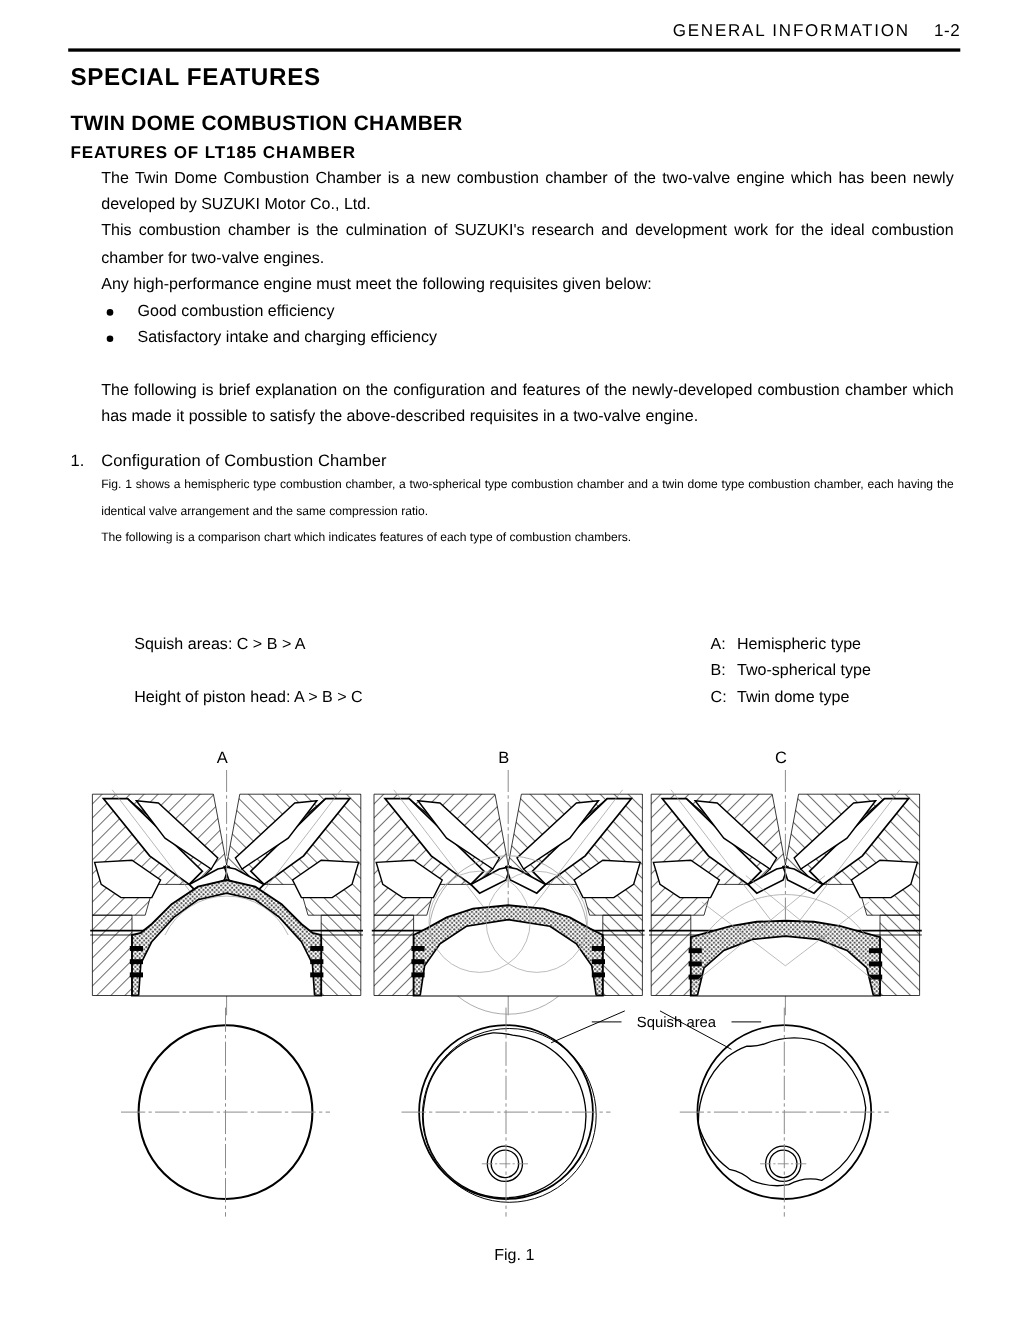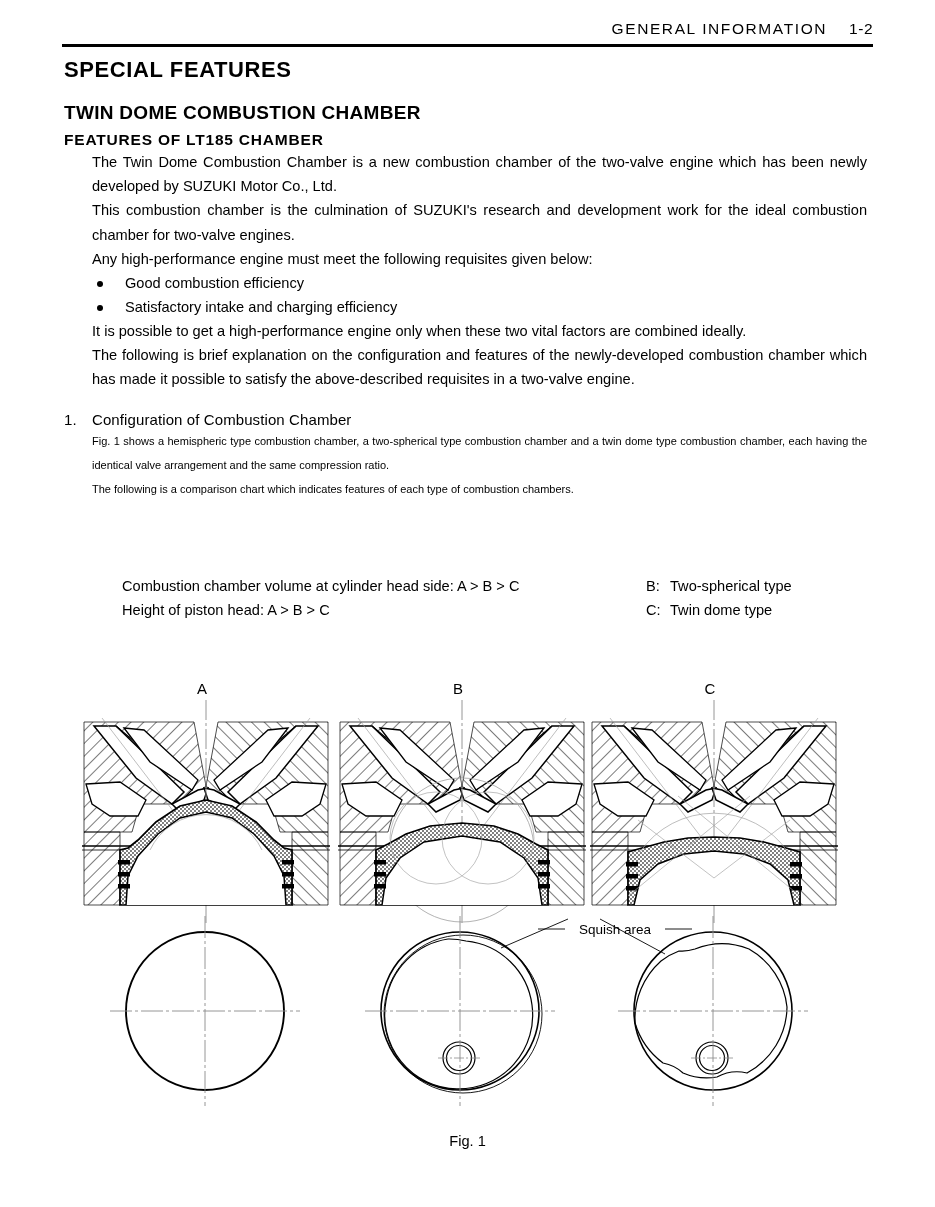--- a/index.html
+++ b/index.html
@@ -174,38 +174,40 @@
 <div class="h3">FEATURES OF LT185 CHAMBER</div>
 
 <div class="body-block blk-1">
   <p class="para">The Twin Dome Combustion Chamber is a new combustion chamber of the two-valve engine which has been newly developed by SUZUKI Motor Co., Ltd.</p>
   <p class="para">This combustion chamber is the culmination of SUZUKI's research and development work for the ideal combustion chamber for two-valve engines.</p>
   <p class="para">Any high-performance engine must meet the following requisites given below:</p>
   <ul class="bullet-list">
     <li>Good combustion efficiency</li>
     <li>Satisfactory intake and charging efficiency</li>
   </ul>
-  <p class="para">It is possible to get a high-performance engine only when these two vital factors are combined ideally.</p>
 </div>
 
 <div class="body-block blk-2">
   <p class="para">The following is brief explanation on the configuration and features of the newly-developed combustion chamber which has made it possible to satisfy the above-described requisites in a two-valve engine.</p>
 </div>
 
 <div class="numbered">
   <p class="num-head">
     <span class="idx">1.</span><span>Configuration of Combustion Chamber</span>
   </p>
   <p class="num-body">Fig. 1 shows a hemispheric type combustion chamber, a two-spherical type combustion chamber and a twin dome type combustion chamber, each having the identical valve arrangement and the same compression ratio.</p>
   <p class="num-body">The following is a comparison chart which indicates features of each type of combustion chambers.</p>
 </div>
 
 <div class="compare">
   <div class="compare-row">
-    <span class="compare-left">Combustion chamber volume at cylinder head side: A &gt; B &gt; C</span>
+    <span class="compare-left">Squish areas: C &gt; B &gt; A</span>
+    <span class="compare-right"><span class="key">A:</span><span>Hemispheric type</span></span>
+  </div>
+  <div class="compare-row">
     <span class="compare-right"><span class="key">B:</span><span>Two-spherical type</span></span>
   </div>
   <div class="compare-row">
     <span class="compare-left">Height of piston head: A &gt; B &gt; C</span>
     <span class="compare-right"><span class="key">C:</span><span>Twin dome type</span></span>
   </div>
 </div>
 
 <div class="figure">
 <svg width="935" height="480" viewBox="0 0 935 480" xmlns="http://www.w3.org/2000/svg">

